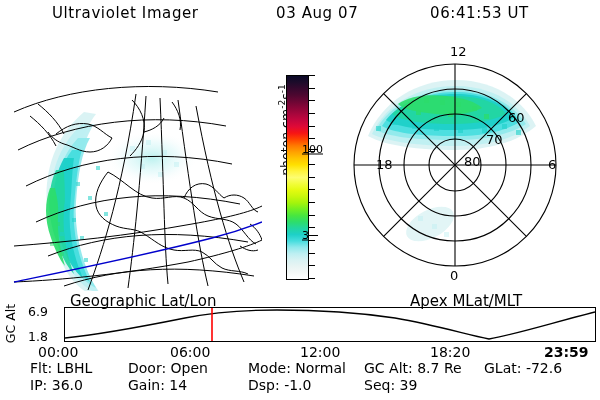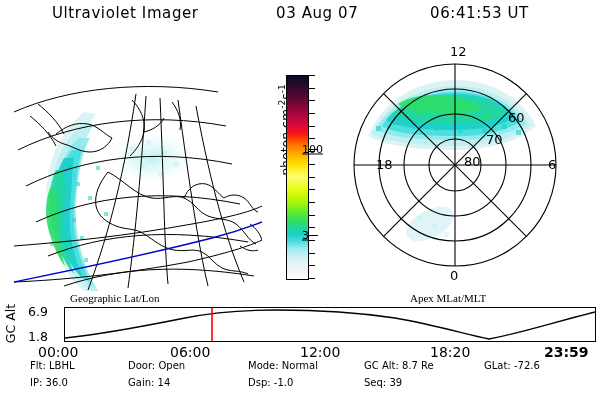--- a/index.html
+++ b/index.html
@@ -40,37 +40,37 @@
   #cb-grad{width:100%;height:100%;}
   .cb-tick{position:absolute;left:47px;width:6px;height:1px;background:#000;}
   .cb-label{position:absolute;left:40px;font-size:11px;white-space:nowrap;transform:translateY(-50%);text-decoration:underline;}
 
   
   #mlt-dial{left:352px;top:44px;width:210px;height:248px;}
   .dial-label{position:absolute;font-size:13px;white-space:nowrap;}
 
   
   #orbit-panel{left:0;top:292px;width:600px;height:62px;}
-  .orbit-title{position:absolute;top:0;font-size:11px;white-space:nowrap;font-family:Liberation Serif, serif;}
+  .orbit-title{position:absolute;top:0;font-size:15px;white-space:nowrap;}
   #orbit-title-left{left:70px;}
   #orbit-title-right{left:410px;}
   #gcalt-label{
     position:absolute;left:-12px;top:24px;width:44px;
     transform:rotate(-90deg);font-size:12.5px;text-align:center;white-space:nowrap;
   }
   .gc-tick-label{position:absolute;left:28px;font-size:12.5px;transform:translateY(-50%);}
   #orbit-box{position:absolute;left:64px;top:15px;width:530px;height:33px;border:1px solid #000;}
   .time-label{position:absolute;top:52px;font-size:14px;white-space:nowrap;}
 
   
   #status{left:0;top:360px;width:600px;height:38px;}
   .status-row{position:absolute;left:0;width:600px;height:17px;}
   #status-row-0{top:0;}
   #status-row-1{top:17px;}
-  .status-cell{position:absolute;font-size:10px;white-space:nowrap;}
+  .status-cell{position:absolute;font-size:14px;white-space:nowrap;}
   .sc0{left:30px;} .sc1{left:128px;} .sc2{left:248px;} .sc3{left:364px;} .sc4{left:484px;}
 </style>
 </head>
 <body>
 
 <div id="header" class="abs">
   <div class="htxt" id="title-text">Ultraviolet Imager</div>
   <div class="htxt" id="date-text">03 Aug 07</div>
   <div class="htxt" id="time-text">06:41:53 UT</div>
 </div>

